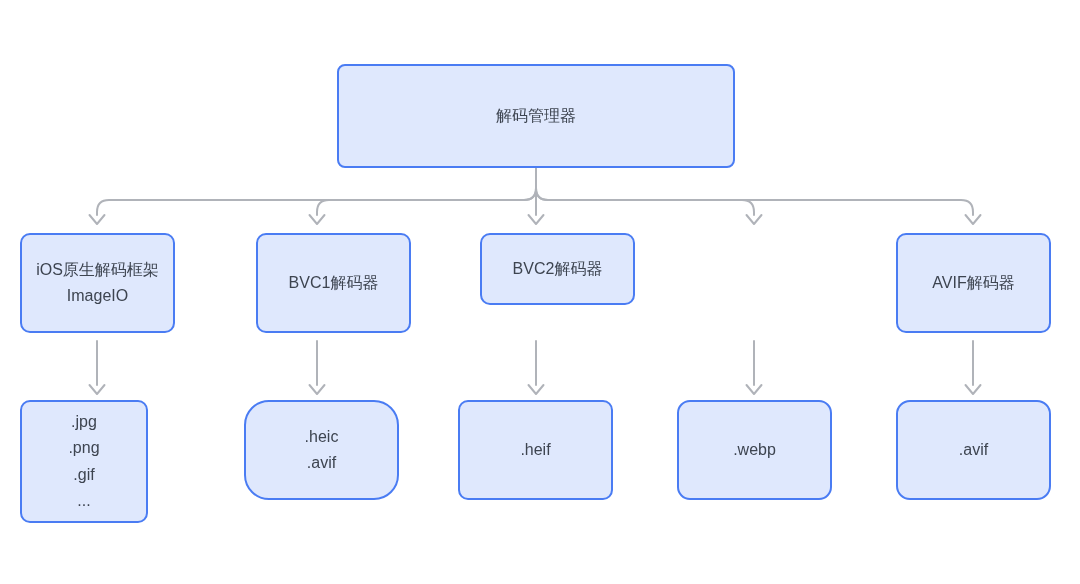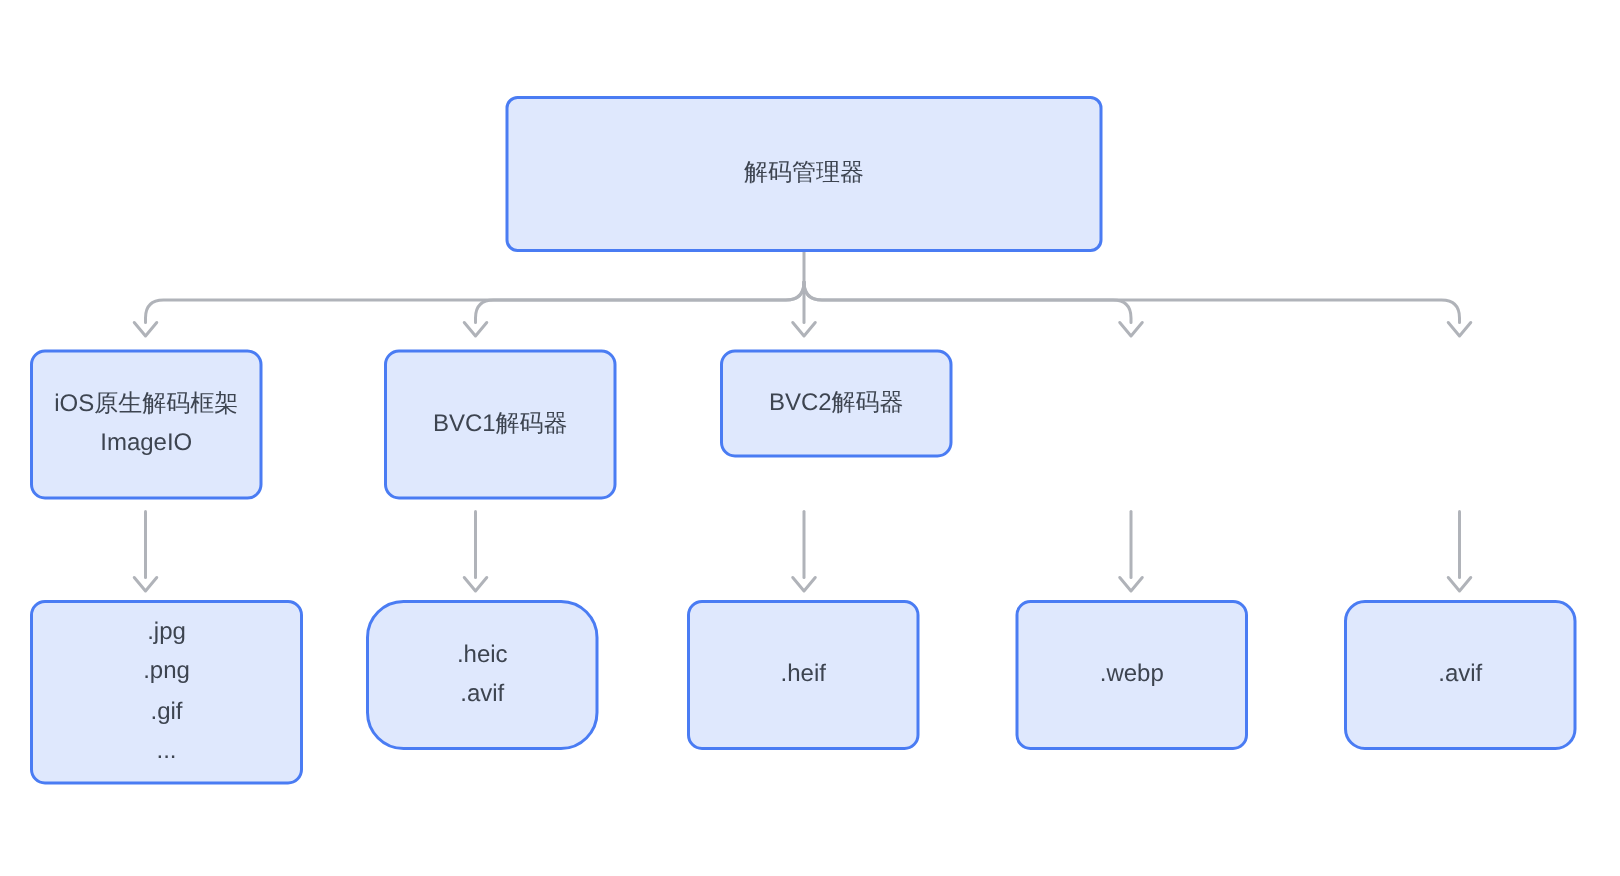--- a/index.html
+++ b/index.html
@@ -52,24 +52,24 @@
   .node.root { border-radius: 8px; }
 
   .node-root     { left: 337px; top: 64px;  width: 398px; height: 104px; }
 
   .node-dec-0    { left: 20px;  top: 233px; width: 155px; height: 100px; }
   .node-dec-1    { left: 256px; top: 233px; width: 155px; height: 100px; }
   .node-dec-2    { left: 464px; top: 233px; width: 155px; height: 72px; margin-left: 16px; }
   .node-dec-3    { left: 677px; top: 233px; width: 155px; height: 100px; }
   .node-dec-4    { left: 896px; top: 233px; width: 155px; height: 100px; }
 
-  .node-fmt-0    { left: 20px;  top: 400px; width: 182px; height: 123px; }
+  .node-fmt-0    { left: 20px;  top: 400px; width: 128px; height: 123px; }
   .node-fmt-1    { left: 244px; top: 400px; width: 155px; height: 100px; border-radius: 25px; }
   .node-fmt-2    { left: 458px; top: 400px; width: 155px; height: 100px; }
-  .node-fmt-3    { left: 677px; top: 400px; width: 155px; height: 100px; }
+  .node-fmt-3    { left: 677px; top: 400px; width: 155px; height: 100px; border-radius: 13px; }
   .node-fmt-4    { left: 896px; top: 400px; width: 155px; height: 100px; border-radius: 14px; }
 
   .fmt-line { display: block; }
 </style>
 </head>
 <body>
 
 <div class="canvas">
 
   <svg class="connectors" viewBox="0 0 1080 584" aria-hidden="true">
@@ -106,20 +106,23 @@
 
   <div class="node node-dec-0">
     <span>iOS原生解码框架ImageIO</span>
   </div>
   <div class="node node-dec-1">
     <span>BVC1解码器</span>
   </div>
   <div class="node node-dec-2">
     <span>BVC2解码器</span>
   </div>
+  <div class="node node-dec-4">
+    <span>AVIF解码器</span>
+  </div>
 
   <div class="node node-fmt-0">
     <span class="fmt-line">.jpg</span>
     <span class="fmt-line">.png</span>
     <span class="fmt-line">.gif</span>
     <span class="fmt-line">...</span>
   </div>
   <div class="node node-fmt-1">
     <span class="fmt-line">.heic</span>
     <span class="fmt-line">.avif</span>

